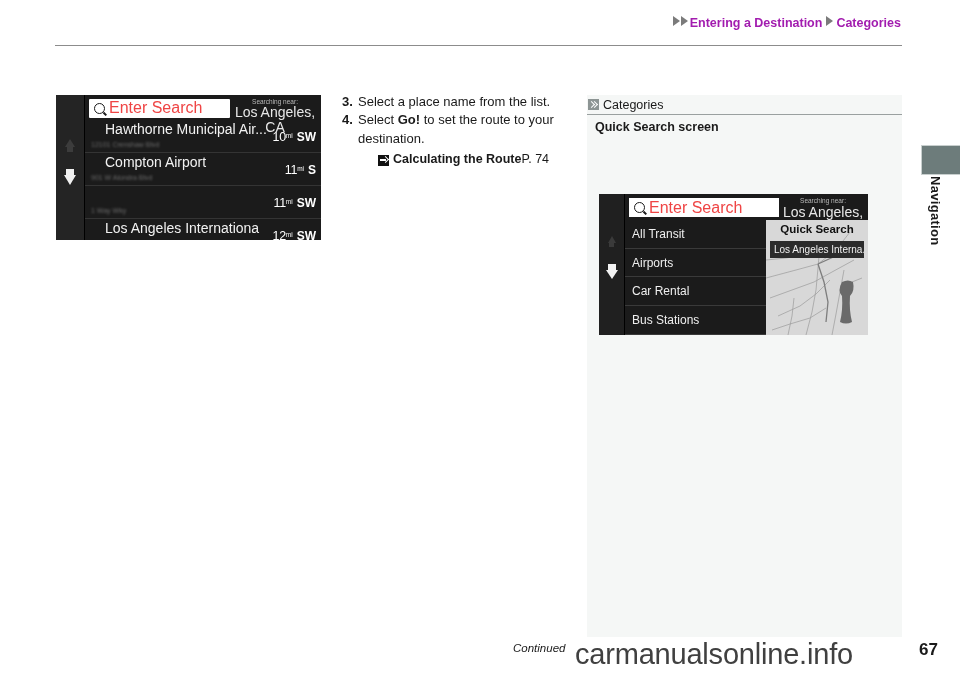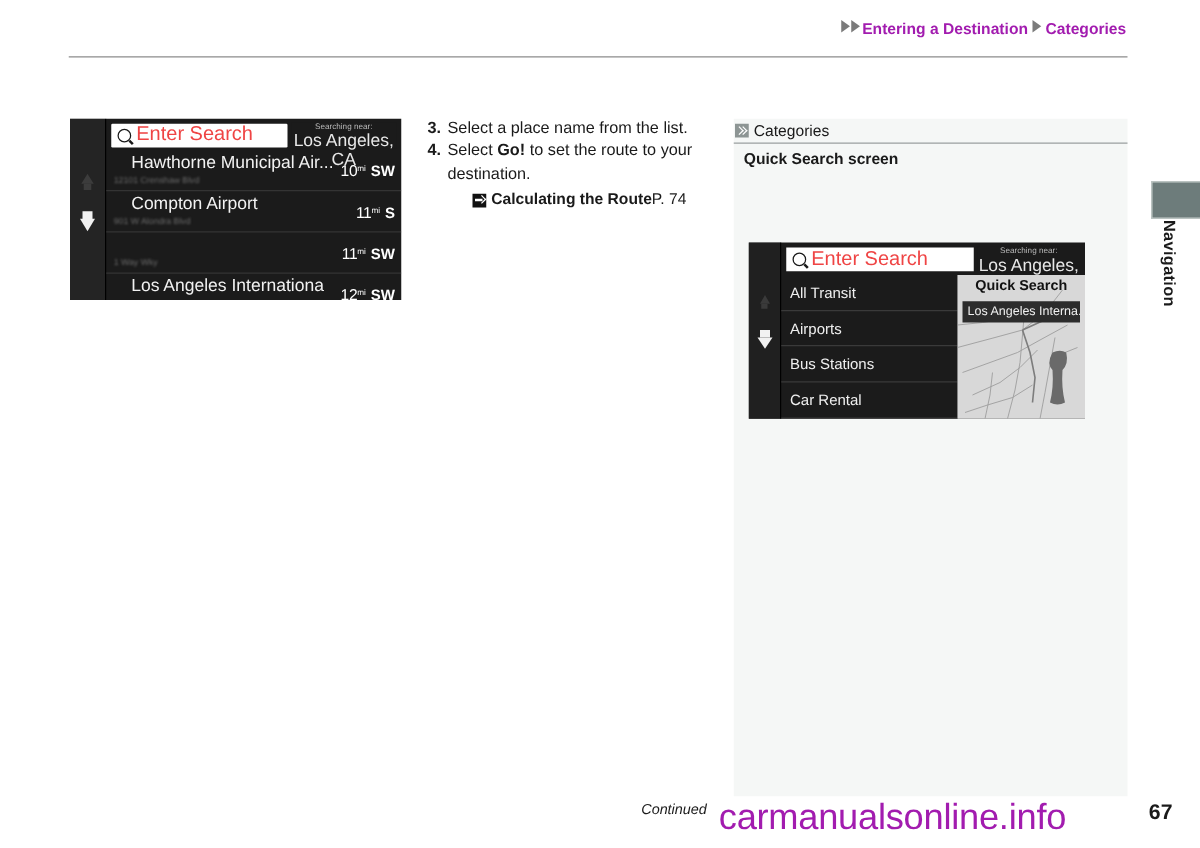--- a/index.html
+++ b/index.html
@@ -489,21 +489,21 @@
     top: 642px;
     font-size: 11.5px;
     font-style: italic;
     color: #1a1a1a;
   }
   #watermark {
     position: absolute;
     left: 575px;
     top: 638px;
     font-size: 29px;
-    color: #a21caf;
+    color: #404040;
     letter-spacing: -0.2px;
     white-space: nowrap;
   }
   #page-number {
     position: absolute;
     right: 22px;
     top: 640px;
     font-size: 17px;
     font-weight: bold;
     color: #1a1a1a;
@@ -640,22 +640,22 @@
         <span class="near-l1">Searching near:</span>
         <span class="near-l2">Los Angeles, CA</span>
       </div>
     </div>
 
     <div class="q-content">
 
       <div class="q-catlist">
         <div class="q-cat-row">All Transit</div>
         <div class="q-cat-row">Airports</div>
+        <div class="q-cat-row">Car Rental</div>
         <div class="q-cat-row">Bus Stations</div>
-        <div class="q-cat-row">Car Rental</div>
       </div>
 
       <div class="q-mappane">
         <svg class="q-map-svg" viewBox="0 0 102 115">
           <rect x="0" y="0" width="102" height="115" fill="#d8d8d8"></rect>
           <g stroke="#9b9b9b" stroke-width="0.7" fill="none">
             <path d="M0 58 L30 50 L52 44 L70 30 L84 12"></path>
             <path d="M4 78 L26 70 L48 62 L66 52 L88 40"></path>
             <path d="M12 96 L34 86 L50 74 L64 60"></path>
             <path d="M40 115 L46 92 L50 70 L52 48 L54 24"></path>

